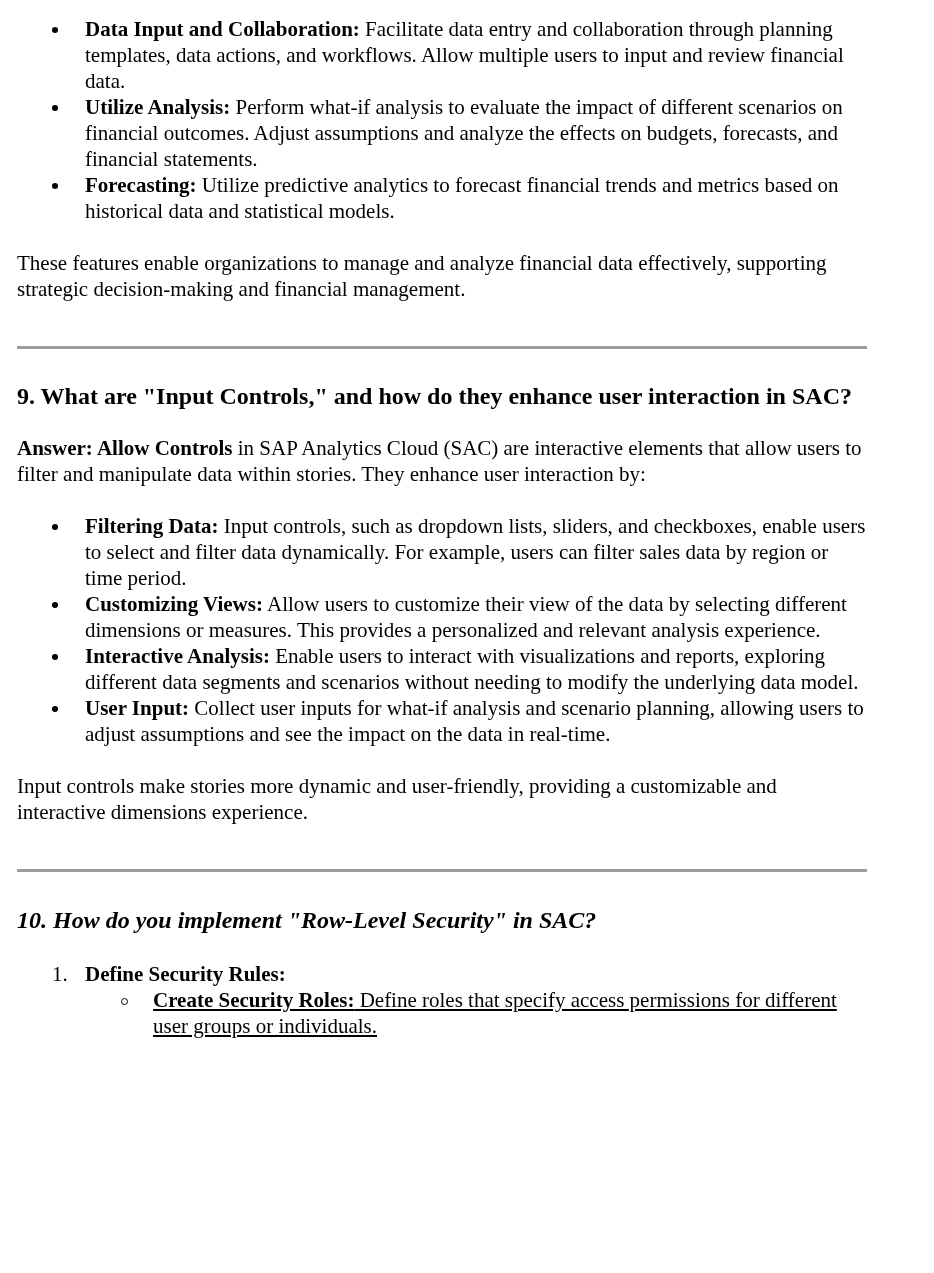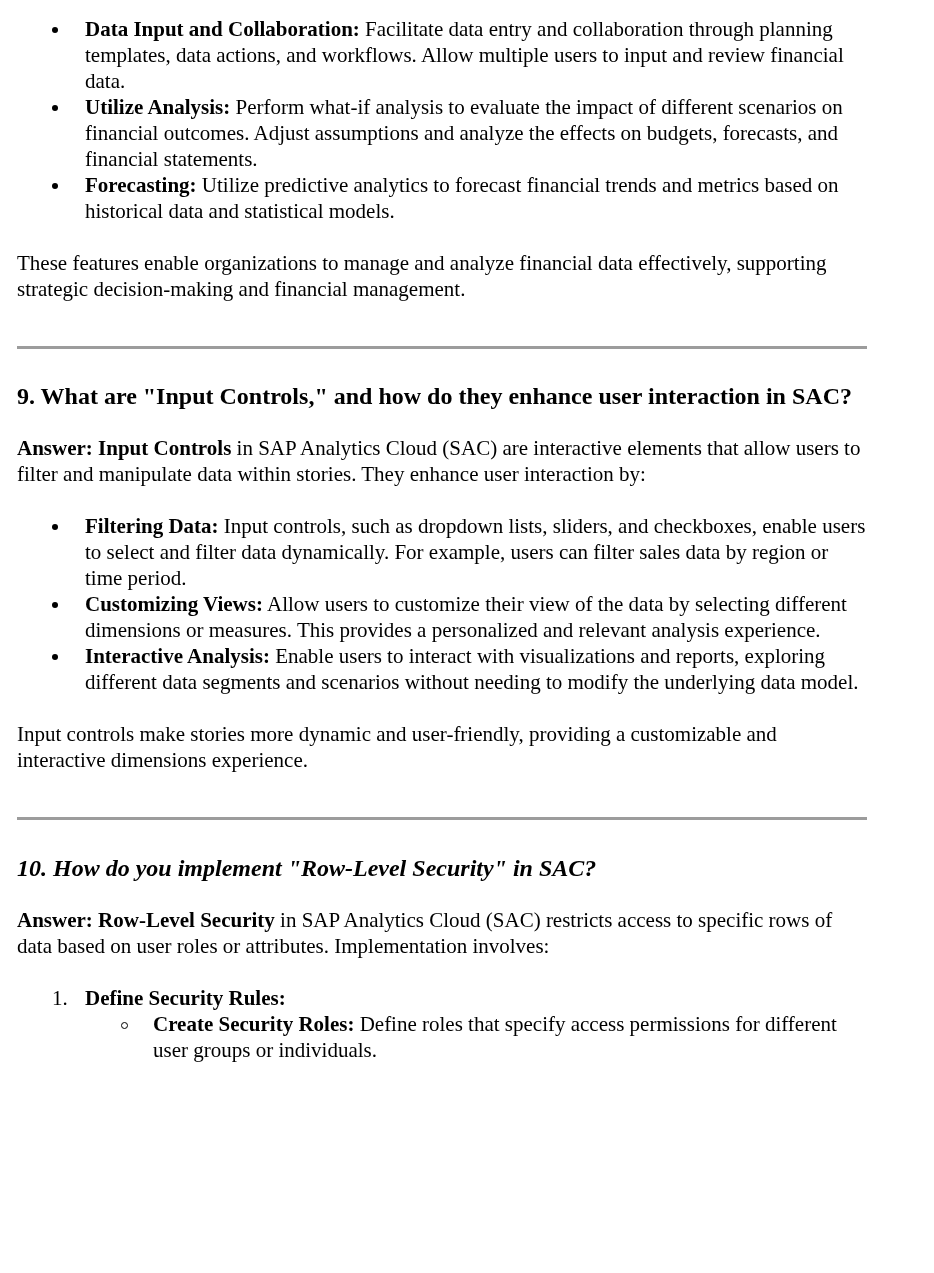--- a/index.html
+++ b/index.html
@@ -74,20 +74,21 @@
     }
     .step-num {
       position: absolute;
       left: -33px;
       top: 0;
     }
     ul.sub {
       list-style: none;
       margin: 0;
       padding: 0 0 0 68px;
+      text-decoration: underline;
     }
     ul.sub li {
       position: relative;
     }
     ul.sub li::before {
       content: "";
       position: absolute;
       left: -32px;
       top: 11px;
       width: 7px;
@@ -114,44 +115,44 @@
     </li>
   </ul>
 
   <p class="gap-para">These features enable organizations to manage and analyze financial data effectively, supporting strategic decision-making and financial management.</p>
 
   <hr class="rule" style="margin-top:44px;">
 
   <h2 class="q" style="margin-top:33px;">9. What are "Input Controls," and how do they enhance user interaction in SAC?</h2>
 
   <p style="margin-top:24px;">
-    <span class="lead">Answer:</span><span class="lead"> Input Controls</span><span> in SAP Analytics Cloud (SAC) are interactive elements that allow users to filter and manipulate data within stories. They enhance user interaction by:</span>
+    <span class="lead">Answer:</span><span class="lead"> Allow Controls</span><span> in SAP Analytics Cloud (SAC) are interactive elements that allow users to filter and manipulate data within stories. They enhance user interaction by:</span>
   </p>
 
   <ul class="bullets" style="margin-top:26px;">
     <li>
       <span class="lead">Filtering Data:</span><span> Input controls, such as dropdown lists, sliders, and checkboxes, enable users to select and filter data dynamically. For example, users can filter sales data by region or time period.</span>
     </li>
     <li>
       <span class="lead">Customizing Views:</span><span> Allow users to customize their view of the data by selecting different dimensions or measures. This provides a personalized and relevant analysis experience.</span>
     </li>
     <li>
       <span class="lead">Interactive Analysis:</span><span> Enable users to interact with visualizations and reports, exploring different data segments and scenarios without needing to modify the underlying data model.</span>
     </li>
+    <li>
+      <span class="lead">User Input:</span><span> Collect user inputs for what-if analysis and scenario planning, allowing users to adjust assumptions and see the impact on the data in real-time.</span>
+    </li>
   </ul>
 
   <p class="gap-para">Input controls make stories more dynamic and user-friendly, providing a customizable and interactive dimensions experience.</p>
 
   <hr class="rule" style="margin-top:44px;">
 
   <h2 class="q" style="margin-top:34px;font-style:italic;">10. How do you implement "Row-Level Security" in SAC?</h2>
 
-  <p style="margin-top:24px;">
-    <span class="lead">Answer:</span><span class="lead"> Row-Level Security</span><span> in SAP Analytics Cloud (SAC) restricts access to specific rows of data based on user roles or attributes. Implementation involves:</span>
-  </p>
 
   <ol class="steps" style="margin-top:26px;">
     <li>
       <span class="step-num">1.</span>
       <span class="lead">Define Security Rules:</span>
       <ul class="sub">
         <li>
           <span class="lead">Create Security Roles:</span><span> Define roles that specify access permissions for different user groups or individuals.</span>
         </li>
       </ul>

